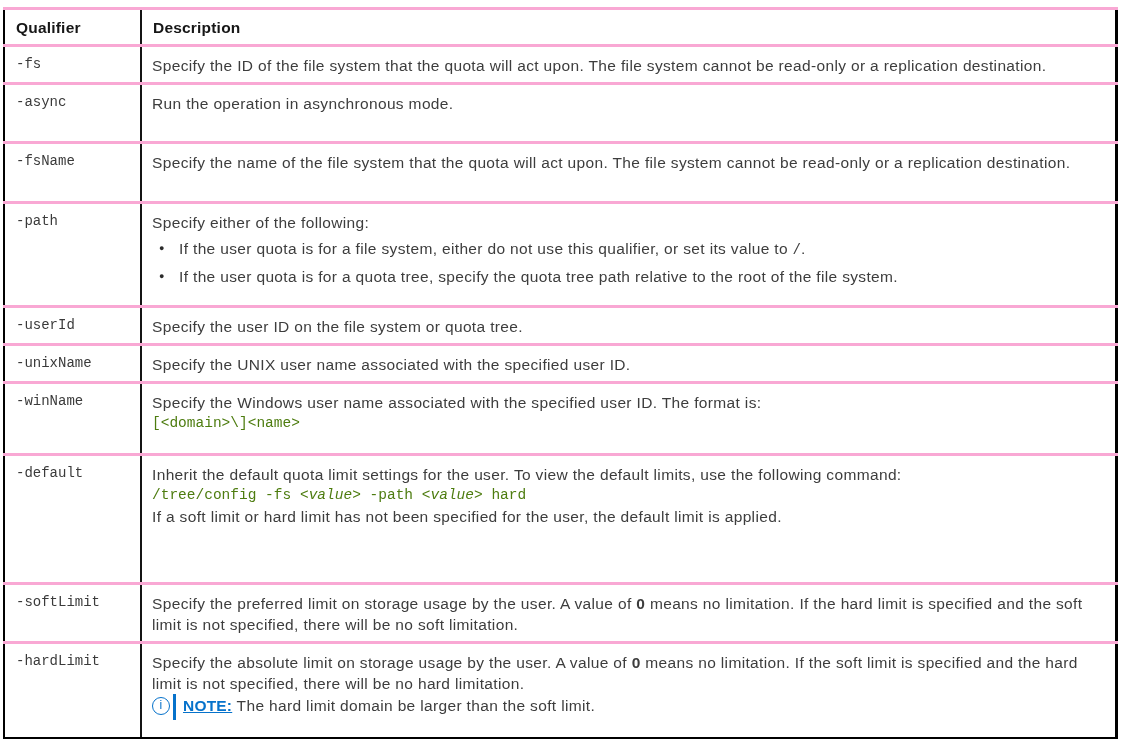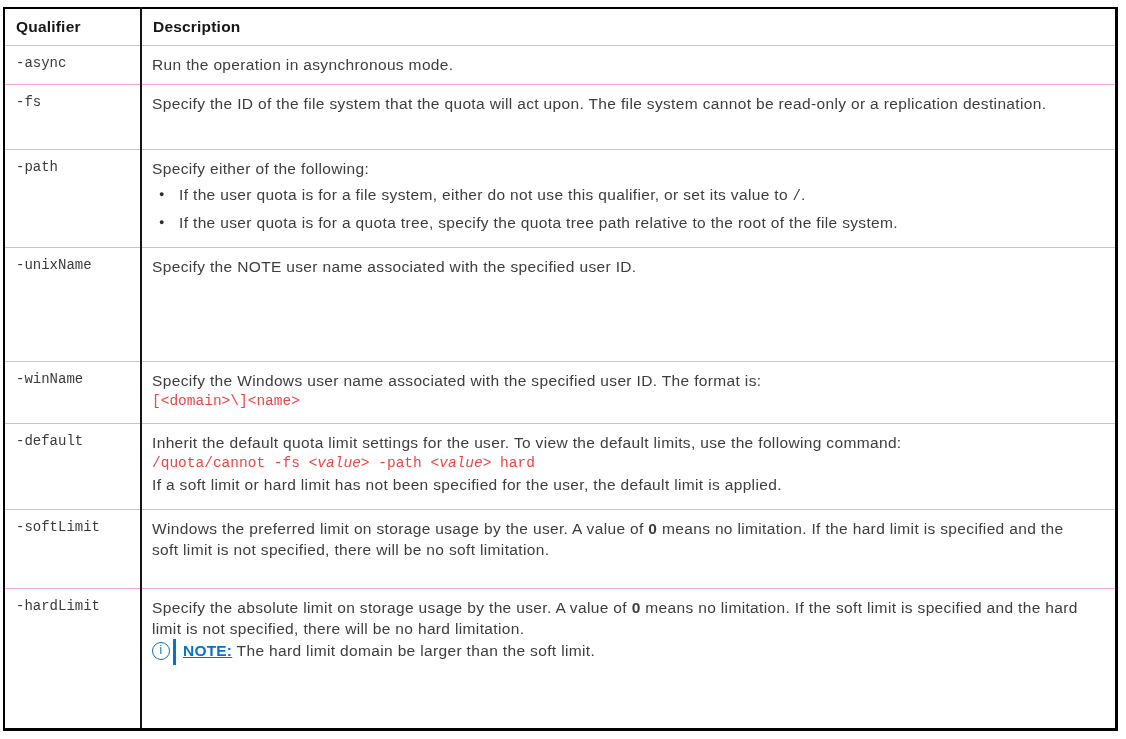--- a/index.html
+++ b/index.html
@@ -18,21 +18,21 @@
     table-layout: fixed;
     border: 2px solid #000000;
     border-bottom-width: 3px;
     border-right-width: 3px;
   }
   col.col-q { width: 137px; }
 
   th, td {
     vertical-align: top;
     text-align: left;
-    border-top: 1px solid #f9a8d4;
+    border-top: 3px solid #f9a8d4;
   }
   th.cell-qualifier-h, td.cell-qualifier {
     border-right: 2px solid #141414;
   }
 
   thead tr { height: 37px; }
   tbody tr:nth-child(1)  { height: 36px; }
   tbody tr:nth-child(2)  { height: 59px; }
   tbody tr:nth-child(3)  { height: 60px; }
   tbody tr:nth-child(4)  { height: 104px; }
@@ -73,21 +73,21 @@
     font-size: 14px;
     letter-spacing: 0px;
   }
   .b { font-weight: bold; }
   .i { font-style: italic; }
 
   .code-line {
     font-family: "Liberation Mono", monospace;
     font-size: 14.5px;
     letter-spacing: 0px;
-    color: #ef4444;
+    color: #4d7c0f;
   }
 
   ul.bullets { list-style: none; margin-top: 5px; }
   ul.bullets li {
     position: relative;
     padding-left: 27px;
     margin-top: 5px;
   }
   ul.bullets li::before {
     content: "\25CF";
@@ -140,66 +140,78 @@
         <col class="col-d">
       </colgroup>
     <thead>
       <tr>
         <th class="cell-qualifier-h">Qualifier</th>
         <th>Description</th>
       </tr>
     </thead>
     <tbody>
         <tr>
+          <td class="cell-qualifier">-fs</td>
+          <td class="cell-desc">
+            <div class="desc-block para"><span>Specify the ID of the file system that the quota will act upon. The file system cannot be read-only or a replication destination.</span></div>
+          </td>
+        </tr>
+        <tr>
           <td class="cell-qualifier">-async</td>
           <td class="cell-desc">
             <div class="desc-block para"><span>Run the operation in asynchronous mode.</span></div>
           </td>
         </tr>
         <tr>
-          <td class="cell-qualifier">-fs</td>
-          <td class="cell-desc">
-            <div class="desc-block para"><span>Specify the ID of the file system that the quota will act upon. The file system cannot be read-only or a replication destination.</span></div>
+          <td class="cell-qualifier">-fsName</td>
+          <td class="cell-desc">
+            <div class="desc-block para"><span>Specify the name of the file system that the quota will act upon. The file system cannot be read-only or a replication destination.</span></div>
           </td>
         </tr>
         <tr>
           <td class="cell-qualifier">-path</td>
           <td class="cell-desc">
             <div class="desc-block para"><span>Specify either of the following:</span></div>
             <ul class="desc-block bullets">
               <li><span>If the user quota is for a file system, either do not use this qualifier, or set its value to </span><span class="mono">/</span><span>.</span></li>
               <li><span>If the user quota is for a quota tree, specify the quota tree path relative to the root of the file system.</span></li>
             </ul>
           </td>
         </tr>
         <tr>
+          <td class="cell-qualifier">-userId</td>
+          <td class="cell-desc">
+            <div class="desc-block para"><span>Specify the user ID on the file system or quota tree.</span></div>
+          </td>
+        </tr>
+        <tr>
           <td class="cell-qualifier">-unixName</td>
           <td class="cell-desc">
-            <div class="desc-block para"><span>Specify the NOTE user name associated with the specified user ID.</span></div>
+            <div class="desc-block para"><span>Specify the UNIX user name associated with the specified user ID.</span></div>
           </td>
         </tr>
         <tr>
           <td class="cell-qualifier">-winName</td>
           <td class="cell-desc">
             <div class="desc-block para"><span>Specify the Windows user name associated with the specified user ID. The format is:</span></div>
             <div class="desc-block code-line"><span>[&lt;domain&gt;\]&lt;name&gt;</span></div>
           </td>
         </tr>
         <tr>
           <td class="cell-qualifier">-default</td>
           <td class="cell-desc">
             <div class="desc-block para"><span>Inherit the default quota limit settings for the user. To view the default limits, use the following command:</span></div>
-            <div class="desc-block code-line"><span>/quota/cannot -fs </span><span class="i">&lt;value&gt;</span><span> -path </span><span class="i">&lt;value&gt;</span><span> hard</span></div>
+            <div class="desc-block code-line"><span>/tree/config -fs </span><span class="i">&lt;value&gt;</span><span> -path </span><span class="i">&lt;value&gt;</span><span> hard</span></div>
             <div class="desc-block para"><span>If a soft limit or hard limit has not been specified for the user, the default limit is applied.</span></div>
           </td>
         </tr>
         <tr>
           <td class="cell-qualifier">-softLimit</td>
           <td class="cell-desc">
-            <div class="desc-block para"><span>Windows the preferred limit on storage usage by the user. A value of </span><span class="b">0</span><span> means no limitation. If the hard limit is specified and the soft limit is not specified, there will be no soft limitation.</span></div>
+            <div class="desc-block para"><span>Specify the preferred limit on storage usage by the user. A value of </span><span class="b">0</span><span> means no limitation. If the hard limit is specified and the soft limit is not specified, there will be no soft limitation.</span></div>
           </td>
         </tr>
         <tr>
           <td class="cell-qualifier">-hardLimit</td>
           <td class="cell-desc">
             <div class="desc-block para"><span>Specify the absolute limit on storage usage by the user. A value of </span><span class="b">0</span><span> means no limitation. If the soft limit is specified and the hard limit is not specified, there will be no hard limitation.</span></div>
             <div class="desc-block note-block">
               <span class="note-icon">i</span>
               <span class="note-bar"></span>
               <span class="note-text"><span class="note-label">NOTE:</span><span> The hard limit domain be larger than the soft limit.</span></span>

